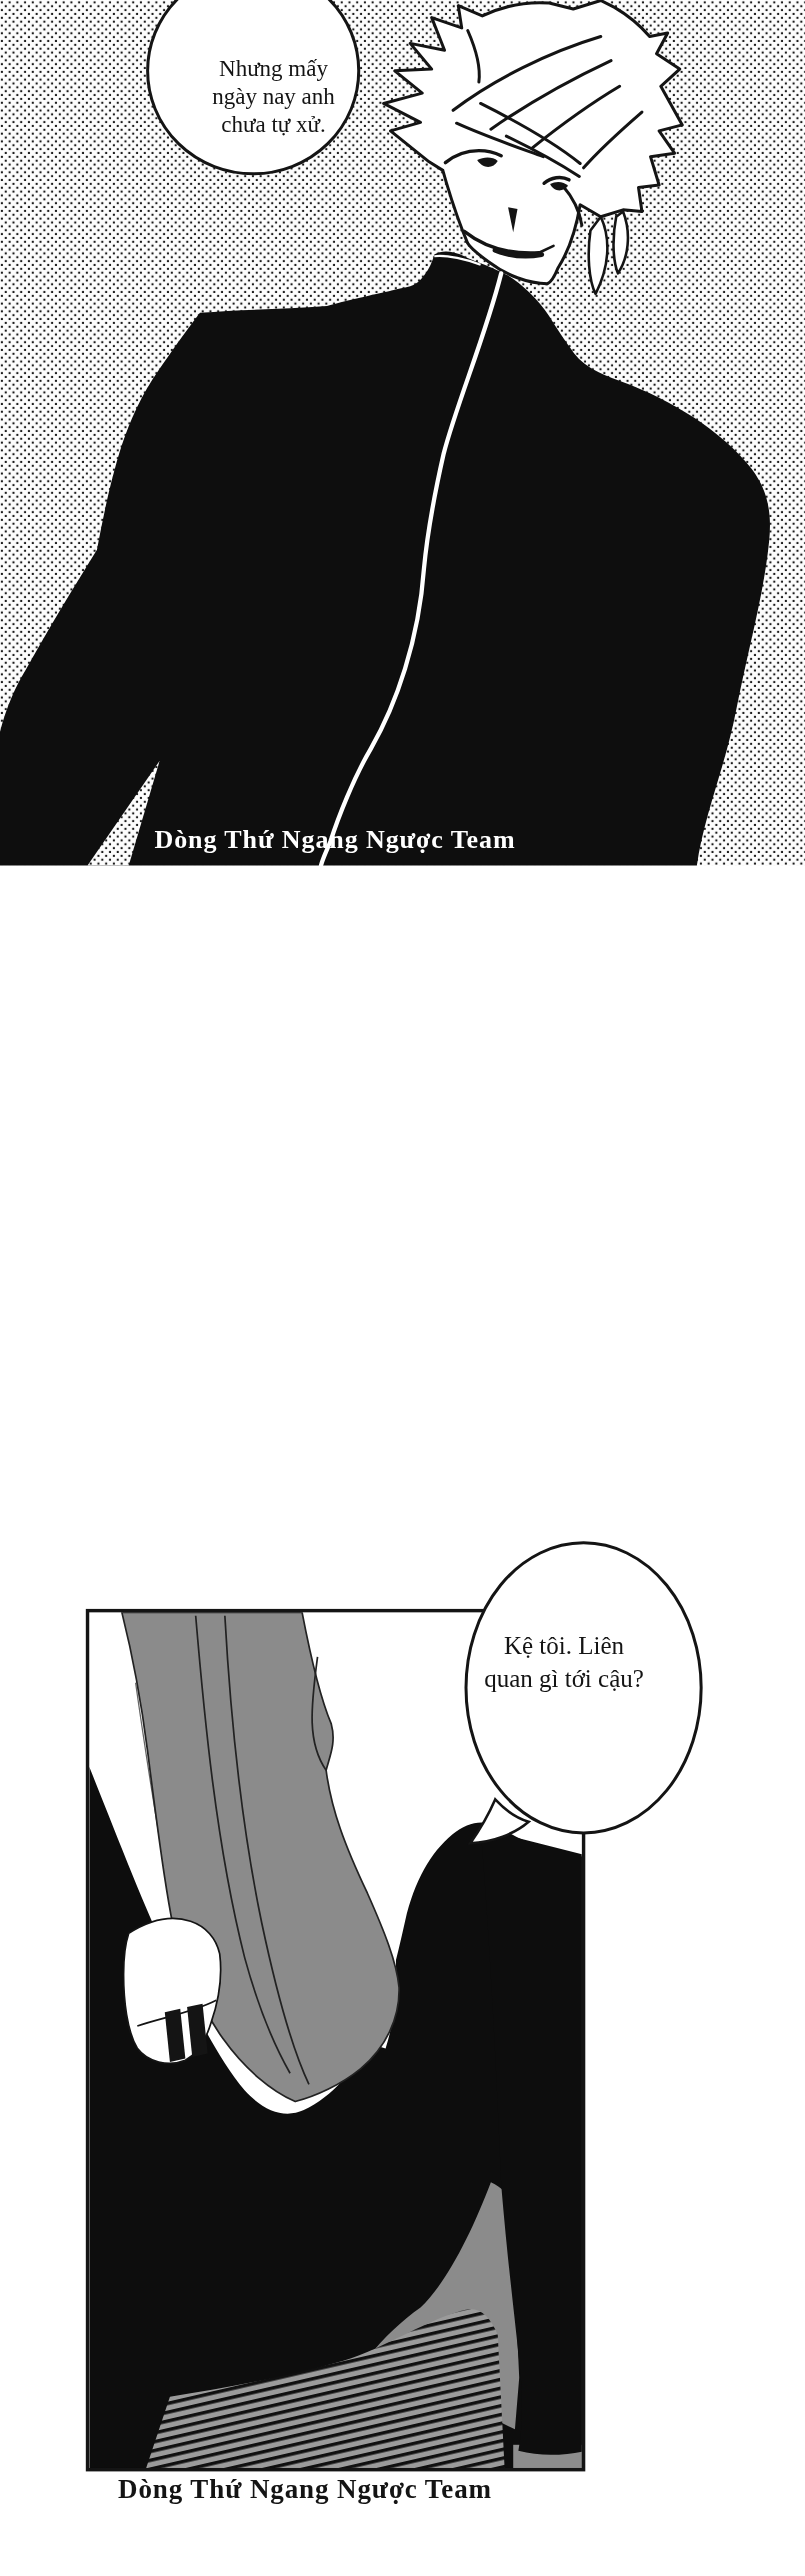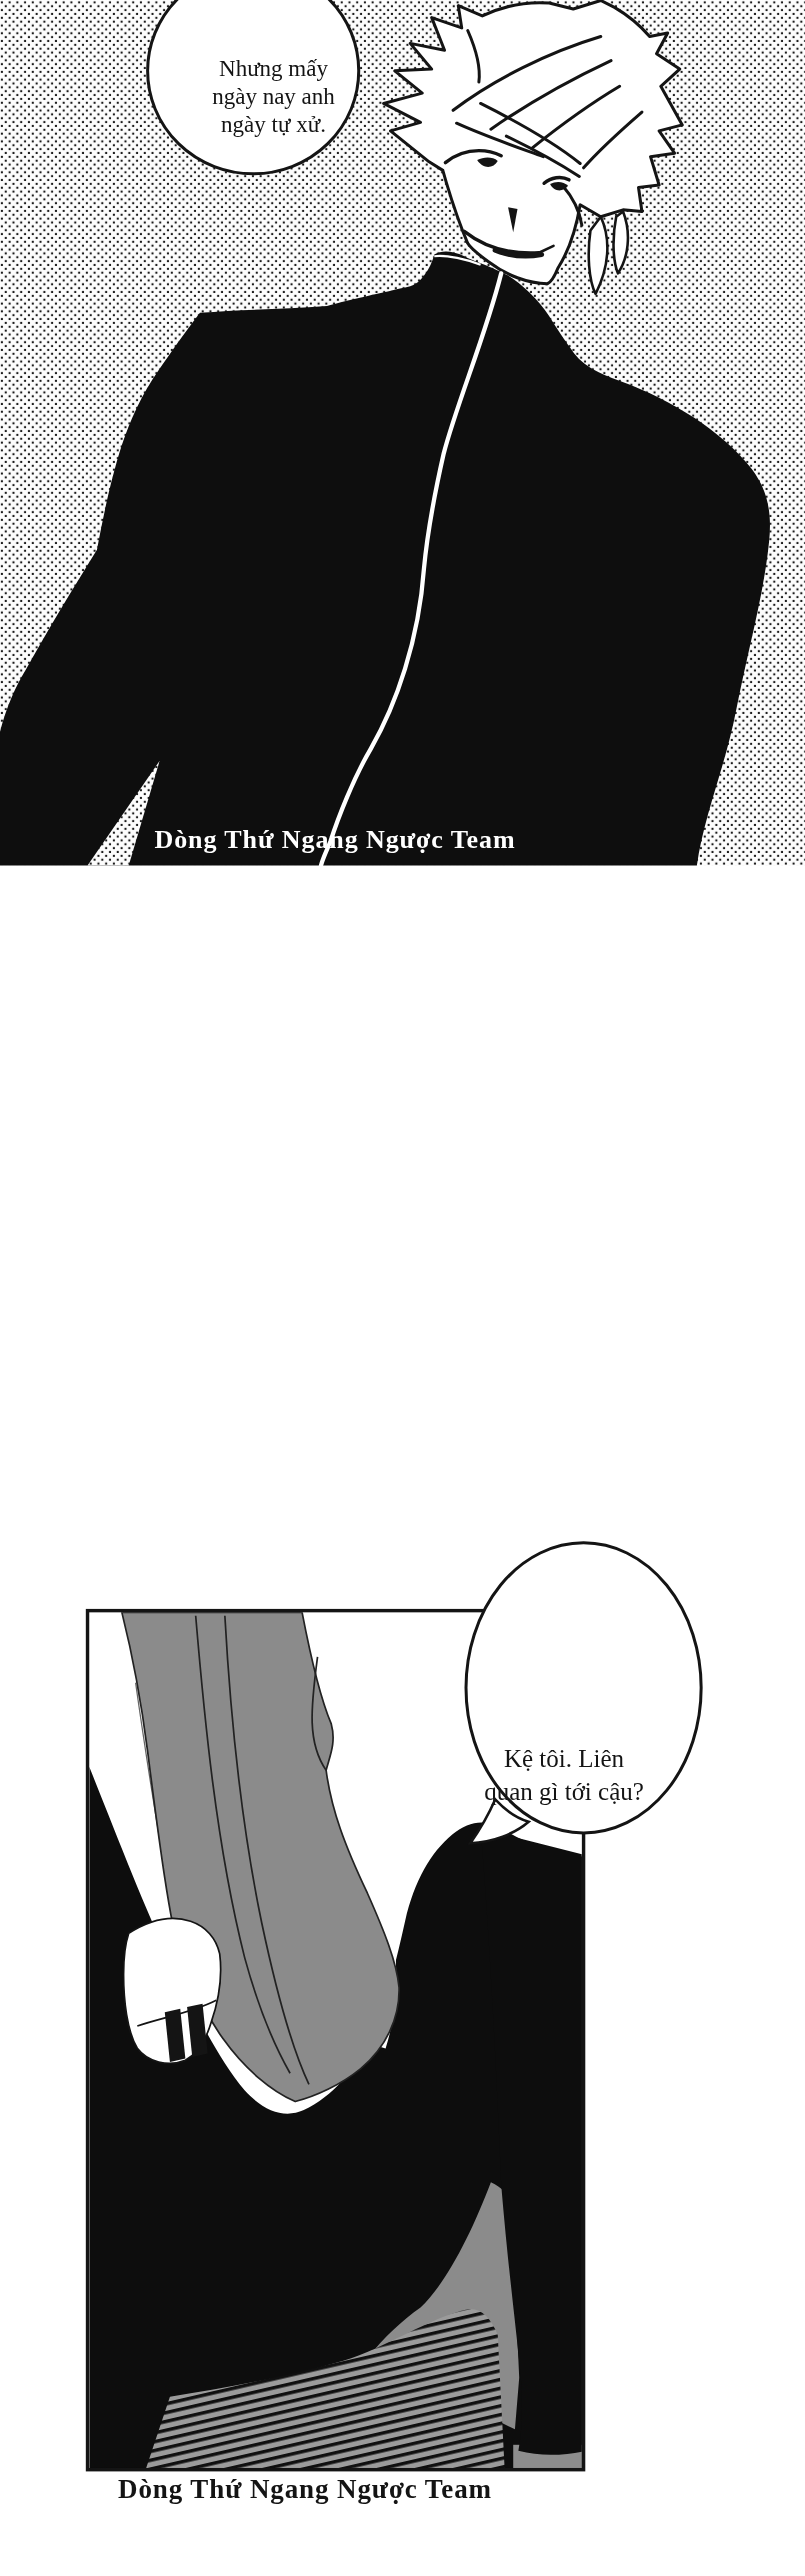--- a/index.html
+++ b/index.html
@@ -179,24 +179,24 @@
 
   <g>
     <path d="M 616,2122 C 600,2136 574,2146 548,2147 C 560,2130 570,2112 577,2096 C 590,2110 602,2118 616,2122 Z" fill="#ffffff" stroke="#141414" stroke-width="3"></path>
     <ellipse cx="680" cy="1966" rx="137" ry="169" fill="#ffffff" stroke="#141414" stroke-width="3.5"></ellipse>
   </g>
 </svg>
 
 <div class="txt bubble-text" style="left:150px;top:26px;width:247px;margin-top:29px;">
   <div>Nhưng mấy</div>
   <div>ngày nay anh</div>
-  <div>ngày tự xử.</div>
+  <div>chưa tự xử.</div>
 </div>
 
 <div class="txt watermark wm-top" style="left:146px;top:825px;width:378px;">Dòng Thứ Ngang Ngược Team</div>
 
-<div class="txt bubble-text-2" style="left:466px;top:1742px;width:196px;">
+<div class="txt bubble-text-2" style="left:466px;top:1629px;width:196px;">
   <div>Kệ tôi. Liên</div>
   <div>quan gì tới cậu?</div>
 </div>
 
 <div class="txt watermark wm-bottom" style="left:116px;top:2474px;width:378px;">Dòng Thứ Ngang Ngược Team</div>
 
 
 </body></html>

